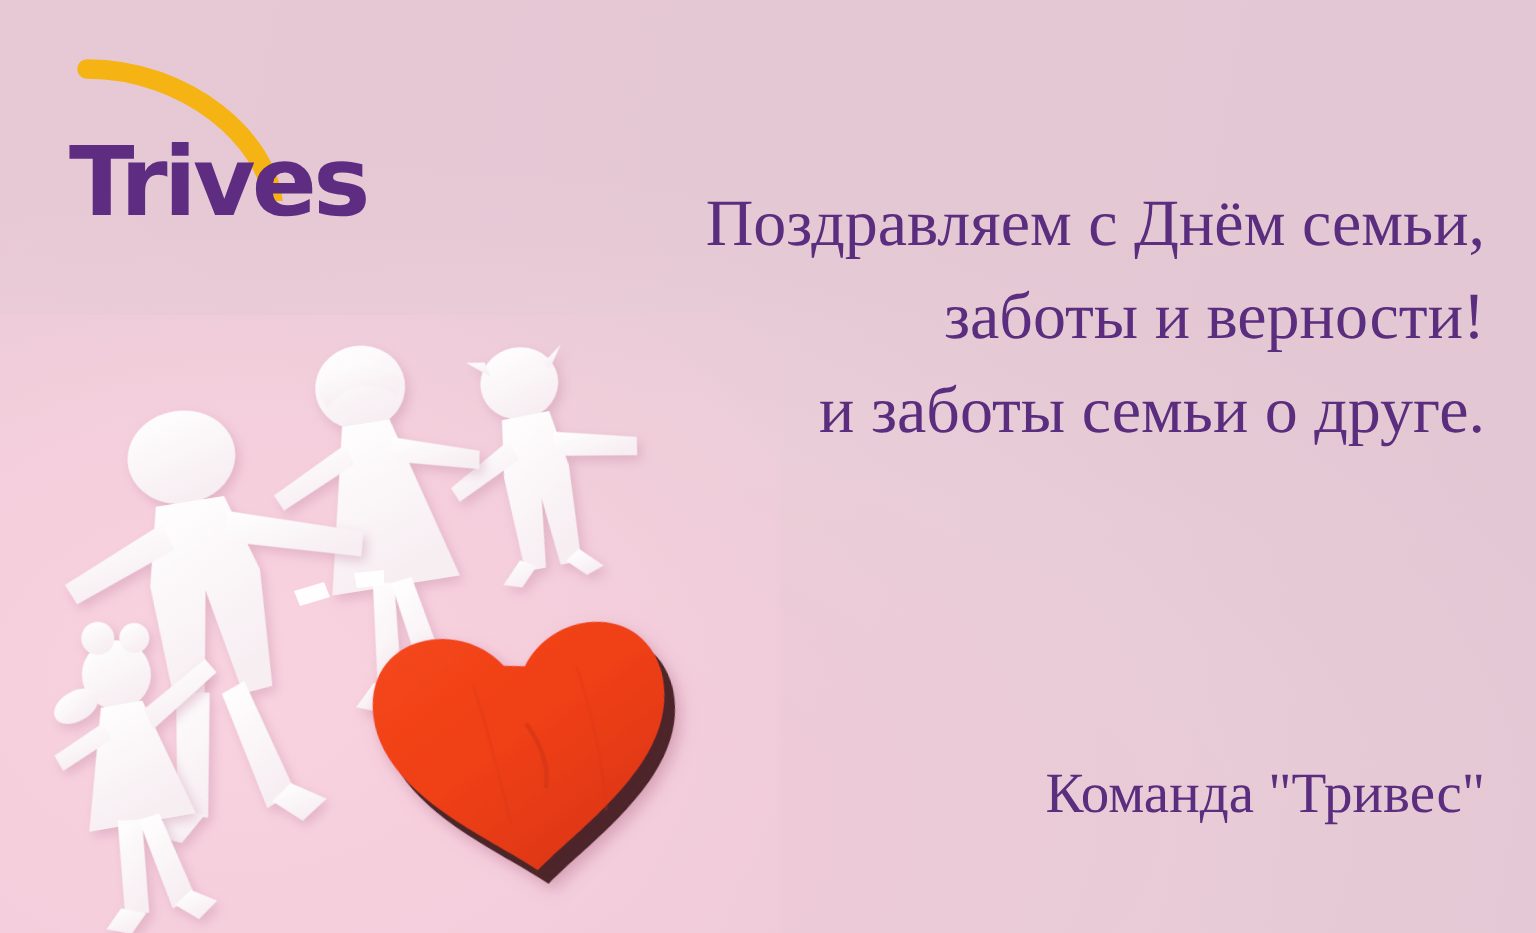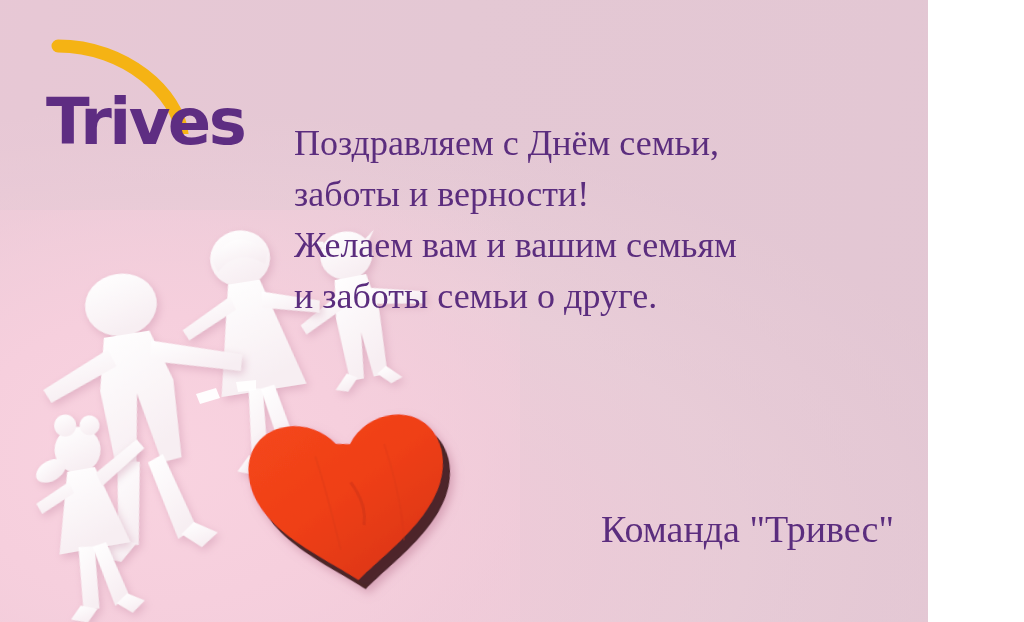--- a/index.html
+++ b/index.html
@@ -4,21 +4,21 @@
 <title>Trives greeting card</title>
 <style>
   html, body {
     margin: 0;
     padding: 0;
     background: #ffffff;
   }
 
   #card {
     position: relative;
-    width: 928px;
+    width: 1024px;
     height: 622px;
     overflow: hidden;
     background: #f9a8d4;
     font-family: "Liberation Serif", "DejaVu Serif", serif;
   }
 
   
   .bg-base {
     position: absolute;
     inset: 0;
@@ -65,23 +65,23 @@
 
   
   .scene { position: absolute; left: 0; top: 190px; width: 520px; height: 432px; }
 
   
   .greeting {
     position: absolute;
     right: 34px;
     top: 118px;
     width: 600px;
-    text-align: left;
+    text-align: right;
     color: #5b2d7e;
-    font-size: 36px;
+    font-size: 44px;
     line-height: 1.42;
     font-family: "Liberation Serif", "DejaVu Serif", serif;
   }
   .greeting .line { display: block; white-space: nowrap; }
 
   .signature {
     position: absolute;
     right: 34px;
     top: 505px;
     text-align: right;
@@ -187,19 +187,18 @@
   <div class="logo">
     <svg class="logo-arc" width="190" height="100" viewBox="0 0 190 100">
       <path d="M28 12 C96 12 148 60 152 100" stroke="#f5b314" stroke-width="13" fill="none" stroke-linecap="round"></path>
     </svg>
     <div class="logo-word">Trives</div>
   </div>
 
   <div class="greeting">
     <span class="line">Поздравляем с Днём семьи,</span>
     <span class="line">заботы и верности!</span>
-    <span class="line">Желаем вам и вашим семьям</span>
     <span class="line">и заботы семьи о друге.</span>
   </div>
 
   <div class="signature">Команда "Тривес"</div>
 
 </div>
 
 </body></html>

